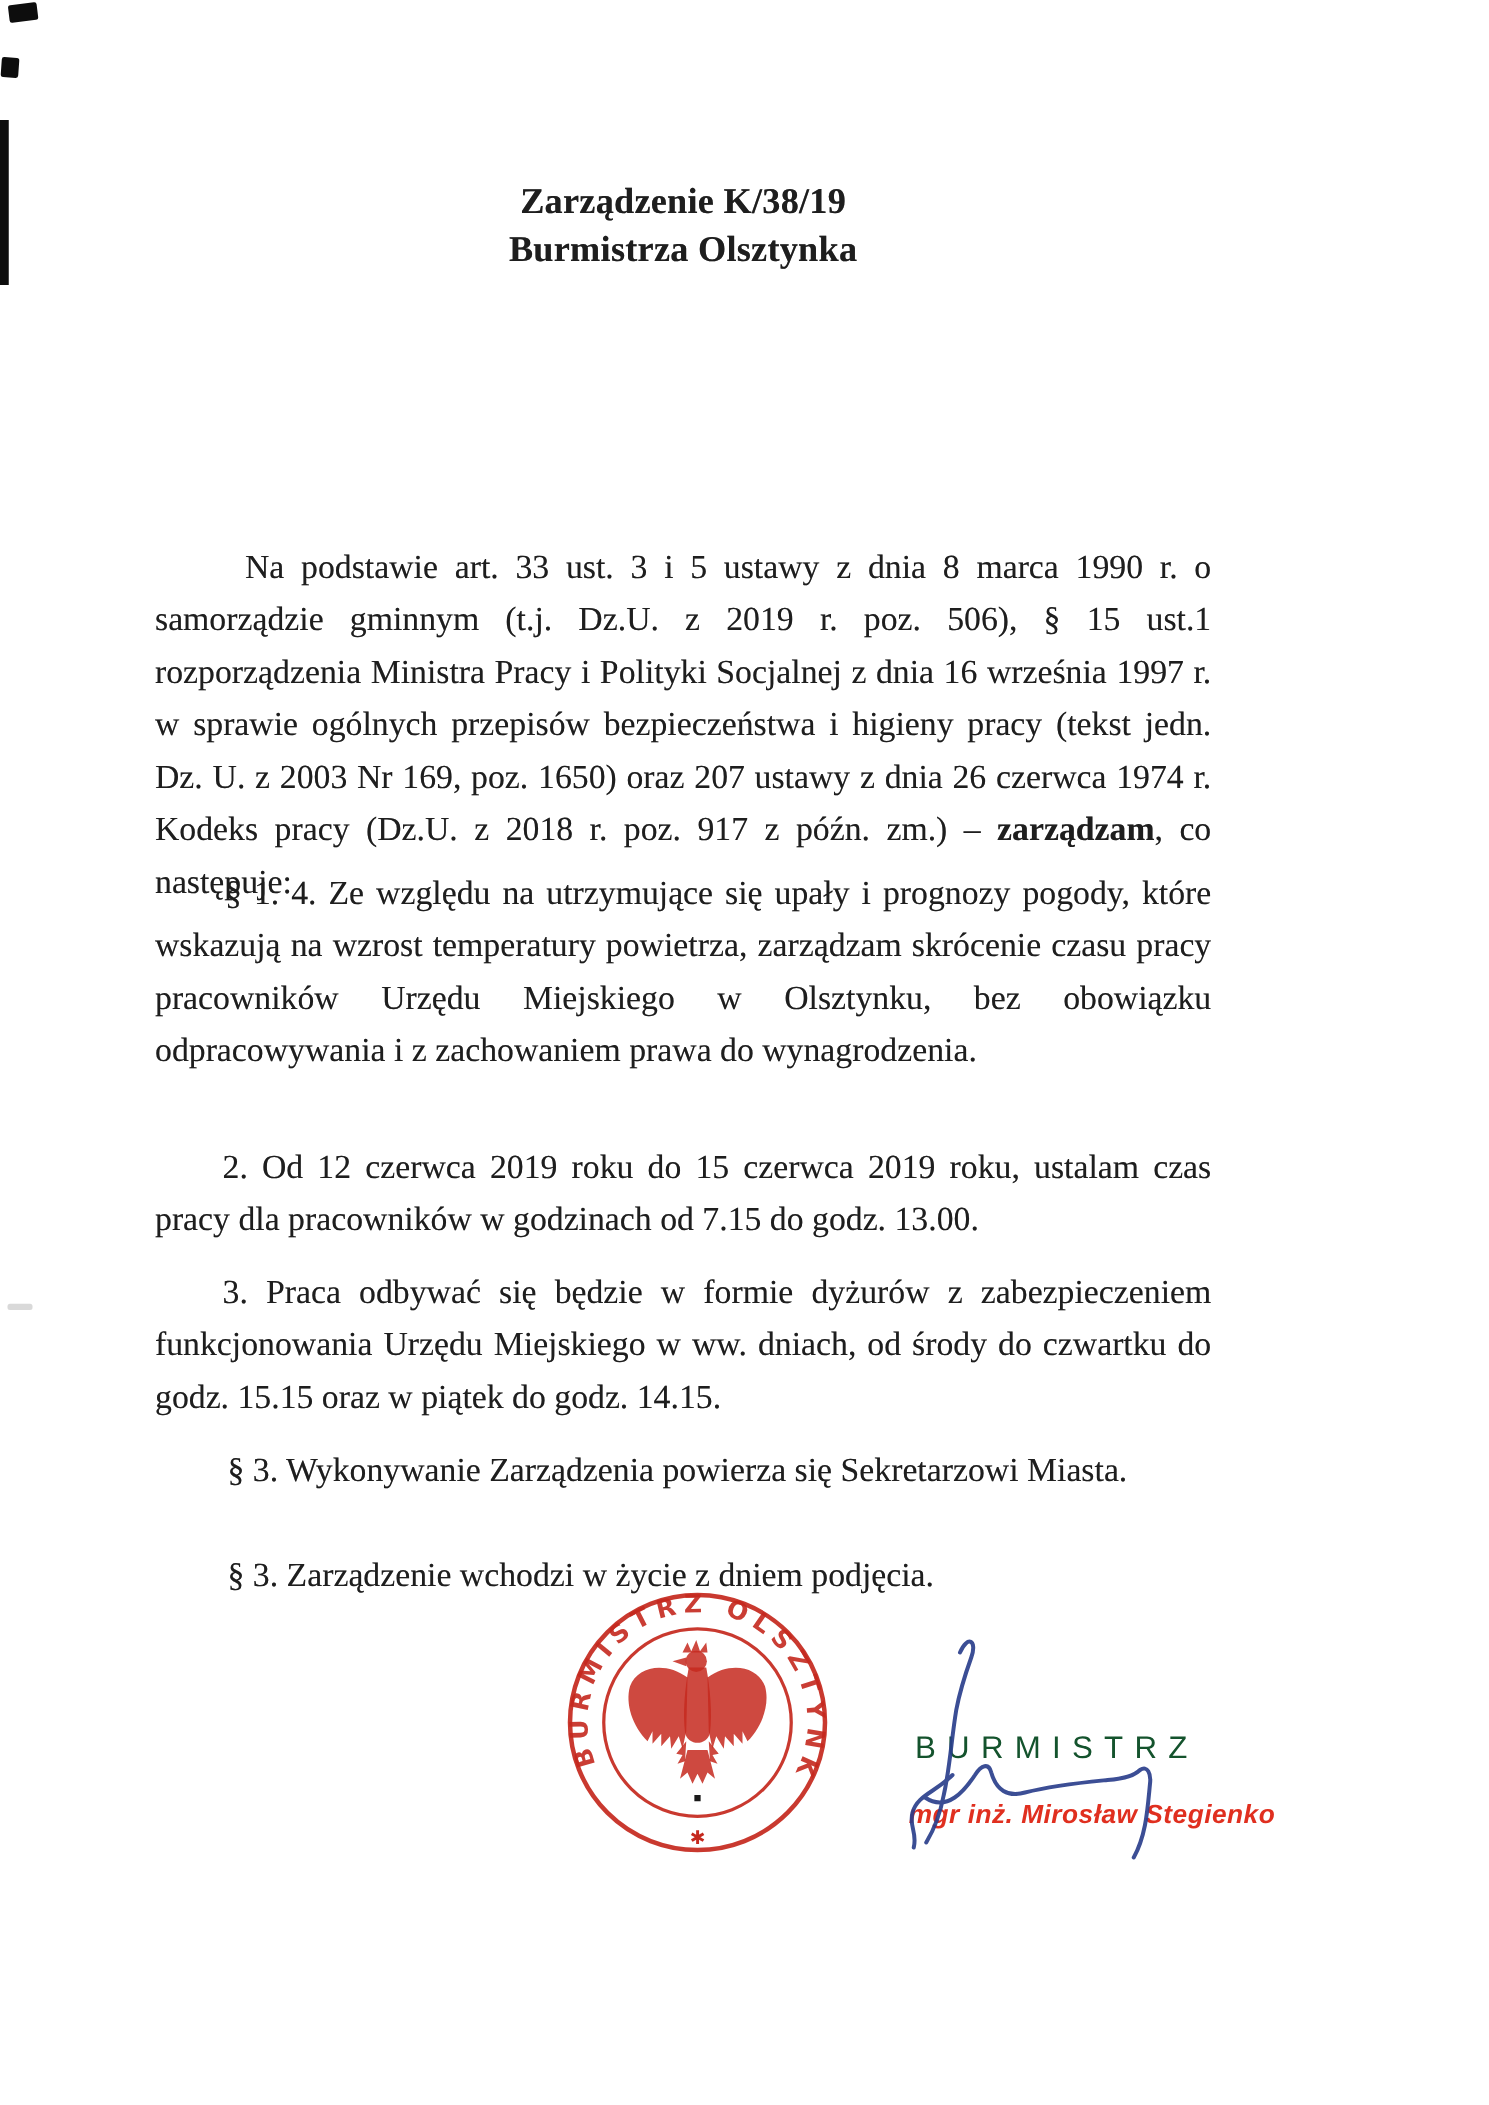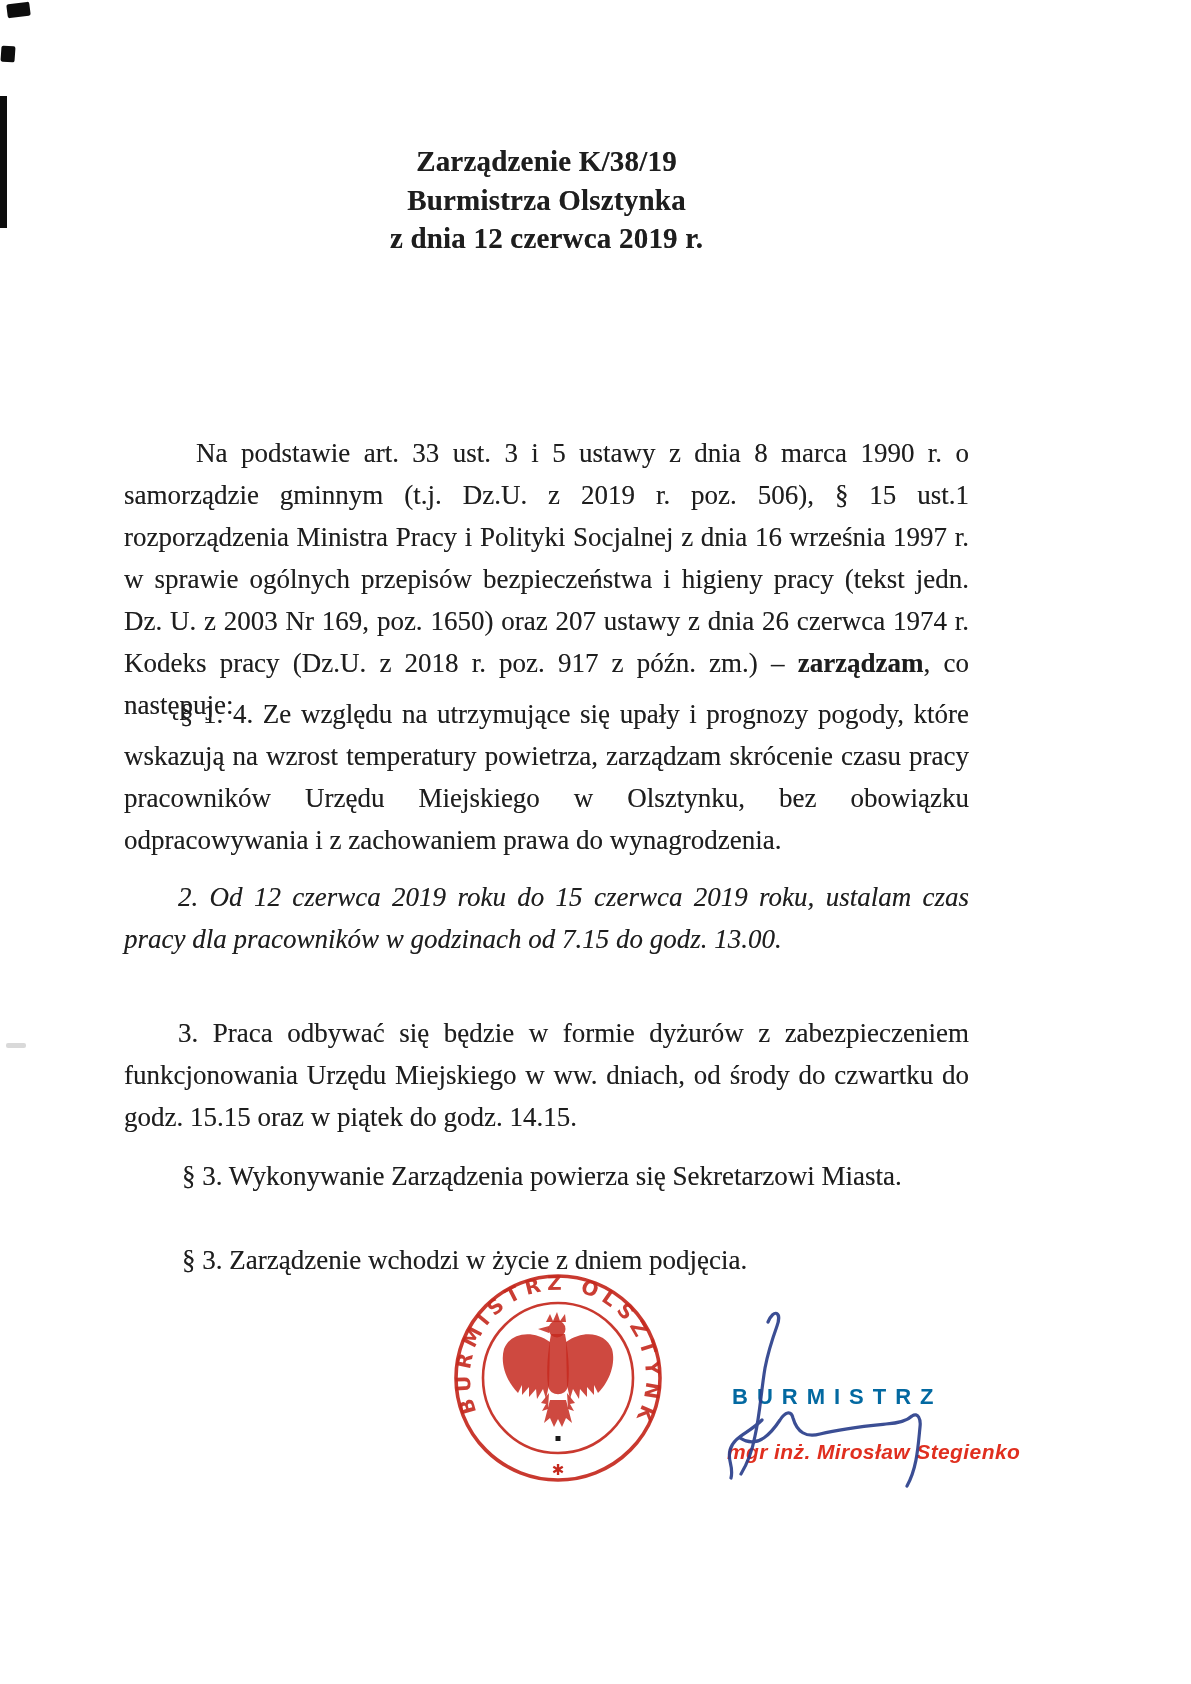--- a/index.html
+++ b/index.html
@@ -26,36 +26,36 @@
   }
   .textline,.para{
     position:absolute;left:124px;width:845px;
     font-size:27px;line-height:42px;
     text-shadow:0 0 .4px rgba(20,20,20,.45);
   }
   .para{text-align:justify;text-align-last:left;}
   .subject{top:312px;}
   .legal{top:432px;text-indent:72px;}
   .p1{top:693px;text-indent:56px;}
-  .p2{top:876px;text-indent:54px;font-style:italic;}
+  .p2{top:912px;text-indent:54px;}
   .p3{top:996px;text-indent:54px;margin-top:16px;}
   .p4{top:1155px;text-indent:58px;}
   .p5{top:1239px;text-indent:58px;}
   .b{font-weight:bold;}
 
   
   .stamp{position:absolute;left:450px;top:1270px;width:216px;height:216px;}
   .stamp svg{width:100%;height:100%;}
 
   
   .sig-role{
     position:absolute;left:732px;top:1384px;
     font-family:"Liberation Sans","DejaVu Sans",sans-serif;
-    font-size:22px;font-weight:bold;letter-spacing:9px;
-    color:#0369a1;white-space:nowrap;
+    font-size:25px;font-weight:normal;letter-spacing:9px;
+    color:#14532d;white-space:nowrap;
   }
   .sig-name{
     position:absolute;left:727px;top:1440px;
     font-family:"Liberation Sans","DejaVu Sans",sans-serif;
     font-style:italic;font-weight:600;
     font-size:21px;letter-spacing:.4px;
     color:#e02f1f;white-space:nowrap;
   }
   .ink{position:absolute;left:690px;top:1280px;width:260px;height:230px;}
 </style>
@@ -65,21 +65,20 @@
 <div class="page">
 
   <div class="artifact a1"></div>
   <div class="artifact a2"></div>
   <div class="artifact a3"></div>
   <div class="artifact a4"></div>
 
   <div class="title">
     <div>Zarządzenie K/38/19</div>
     <div>Burmistrza Olsztynka</div>
-    <div>z dnia 12 czerwca 2019 r.</div>
   </div>
 
 
   <div class="para legal"><span>Na podstawie art. 33 ust. 3 i 5  ustawy z dnia 8 marca 1990 r. o samorządzie gminnym (t.j. Dz.U. z 2019 r. poz. 506), § 15 ust.1 rozporządzenia Ministra Pracy i Polityki Socjalnej z dnia 16 września 1997 r. w sprawie ogólnych przepisów bezpieczeństwa i higieny pracy (tekst jedn. Dz. U. z 2003 Nr 169, poz. 1650) oraz 207 ustawy z dnia 26 czerwca 1974 r. Kodeks pracy (Dz.U. z 2018 r. poz. 917 z późn. zm.) – </span><span class="b">zarządzam</span><span>, co następuje:</span></div>
 
   <div class="para p1">§ 1. 4. Ze względu na utrzymujące się upały i prognozy pogody, które wskazują na wzrost temperatury powietrza, zarządzam skrócenie czasu pracy pracowników Urzędu Miejskiego w Olsztynku, bez obowiązku odpracowywania i z zachowaniem prawa do wynagrodzenia.</div>
   <div class="para p2">2. Od 12 czerwca 2019 roku do  15 czerwca 2019 roku, ustalam czas pracy dla pracowników w godzinach od  7.15 do godz. 13.00.</div>
   <div class="para p3">3. Praca odbywać się będzie w formie dyżurów z zabezpieczeniem funkcjonowania Urzędu Miejskiego w ww. dniach, od środy do czwartku do godz. 15.15 oraz w piątek do godz. 14.15.</div>
   <div class="para p4">§ 3. Wykonywanie Zarządzenia powierza się Sekretarzowi Miasta.</div>
   <div class="para p5">§ 3. Zarządzenie wchodzi w życie z dniem podjęcia.</div>

